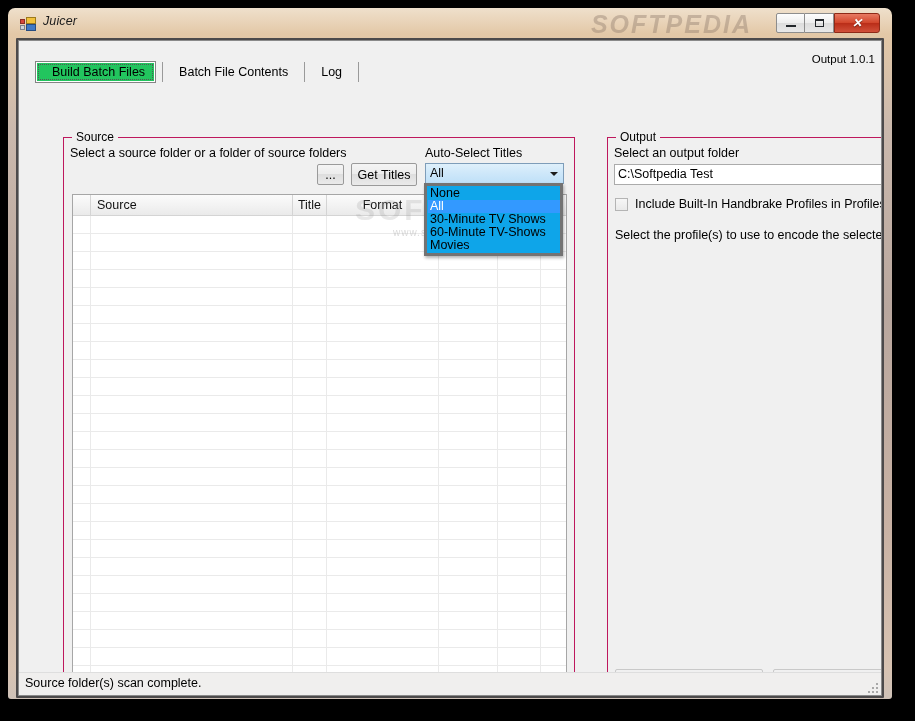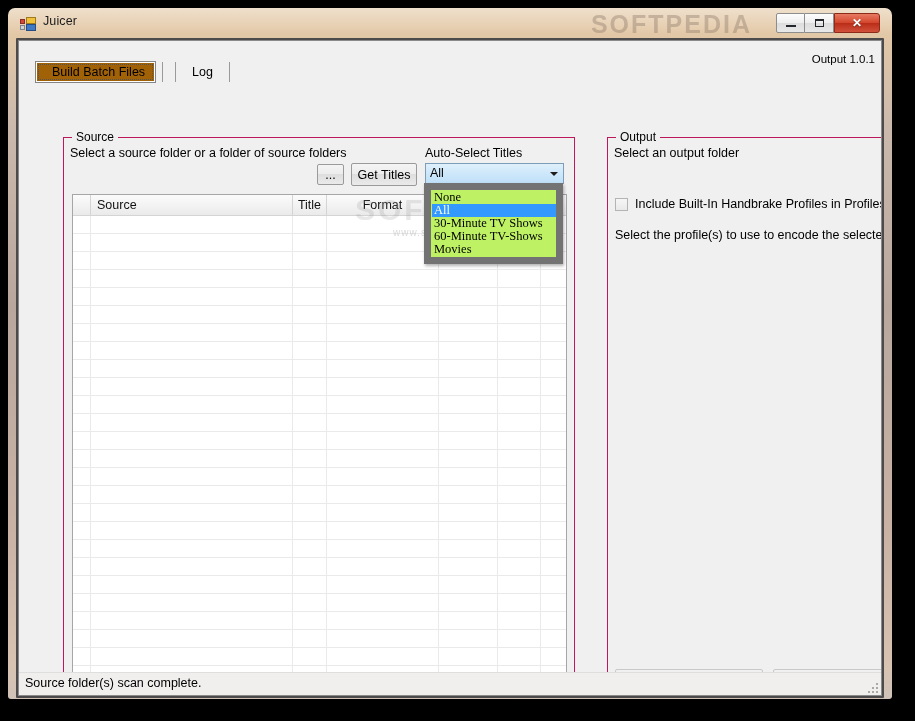--- a/index.html
+++ b/index.html
@@ -45,20 +45,21 @@
     border-radius: 1px;
   }
 
   
   #titlebar {
     position: absolute;
     left: 0;
     top: 0;
     width: 884px;
     height: 30px;
+    font-style: italic;
   }
 
   #app-icon {
     position: absolute;
     left: 12px;
     top: 9px;
     width: 16px;
     height: 14px;
   }
   #app-icon .sq { position: absolute; }
@@ -167,21 +168,21 @@
     display: flex;
     align-items: center;
     padding: 0 10px;
     font-size: 12.5px;
     color: #000;
     cursor: default;
     white-space: nowrap;
   }
   .tab.selected {
     border: 1px solid #848484;
-    background: #a16207;
+    background: #22c55e;
     box-shadow: inset 0 0 0 1px #ffffff;
     padding-left: 16px;
   }
   .tab.selected::after {
     content: "";
     position: absolute;
     left: 2px; right: 2px; top: 2px; bottom: 2px;
     border: 1px dotted #555;
     pointer-events: none;
   }
@@ -284,27 +285,26 @@
     border-right: 4px solid transparent;
     border-top: 4px solid #1c1c1c;
   }
 
   
   #combo-popup {
     position: absolute;
     left: 405px;
     top: 142px;
     width: 139px;
-    background: #bef264;
-    border: 7px solid #737373;
+    background: #0ea5e9;
+    border: 3px solid #737373;
     box-sizing: border-box;
     z-index: 60;
     box-shadow: 1px 2px 3px rgba(0,0,0,0.30);
     padding: 1px 0 1px 1px;
-    font-family: Liberation Serif, serif;
   }
   .combo-item {
     height: 13px;
     line-height: 13px;
     font-size: 12.5px;
     color: #000;
     padding: 0 2px;
     white-space: nowrap;
     cursor: default;
   }
@@ -472,20 +472,23 @@
 
     <div id="client">
 
       <div id="version-label">Output 1.0.1</div>
 
       <div id="tabstrip">
         <div class="tab selected">
           <span>Build Batch Files</span>
         </div>
         <div class="tab-sep"></div>
+        <div class="tab">
+          <span>Batch File Contents</span>
+        </div>
         <div class="tab-sep"></div>
         <div class="tab">
           <span>Log</span>
         </div>
         <div class="tab-sep"></div>
       </div>
 
       <div class="groupbox" id="group-source">
         <div class="groupbox-label">Source</div>
 
@@ -765,20 +768,21 @@
           <div class="wm-tm" style="left:470px; top:0px;">™</div>
           <div class="wm-small" style="left:320px; top:32px;">www.softpedia.com</div>
         </div>
       </div>
 
       <div class="groupbox" id="group-output">
         <div class="groupbox-label">Output</div>
 
         <div class="field-label" style="left:6px; top:8px;">Select an output folder</div>
 
+        <div class="textbox" style="left:6px; top:26px; width:277px;" title="">C:\Softpedia Test</div>
 
         <div class="btn" style="left:287px; top:26px; width:24px; height:21px;">...</div>
 
         <div class="checkbox-row" style="left:7px; top:59px;">
           <span class="checkbox-box"></span>
           <span class="checkbox-label">Include Built-In Handbrake Profiles in Profiles List</span>
         </div>
 
         <div class="field-label" style="left:7px; top:90px;">Select the profile(s) to use to encode the selected items.</div>
 

